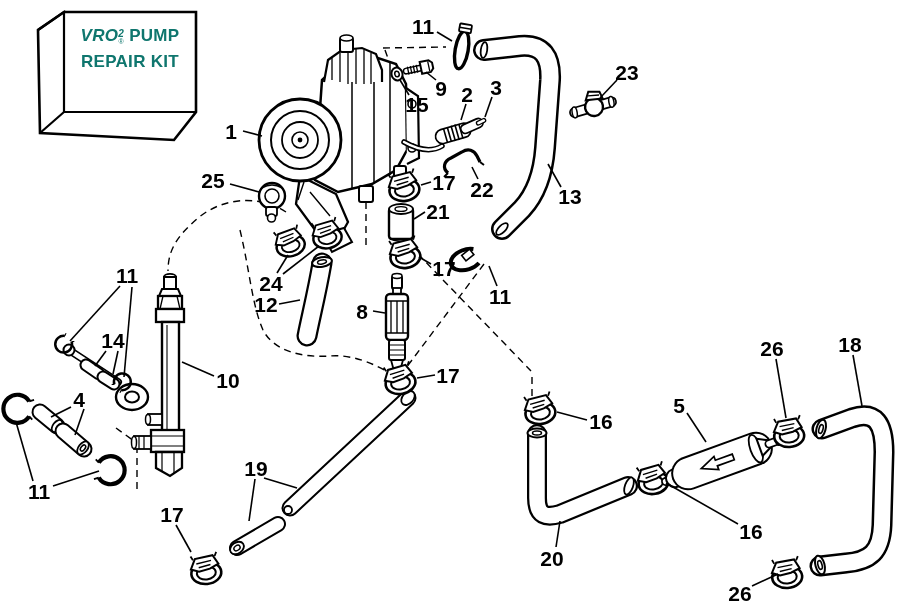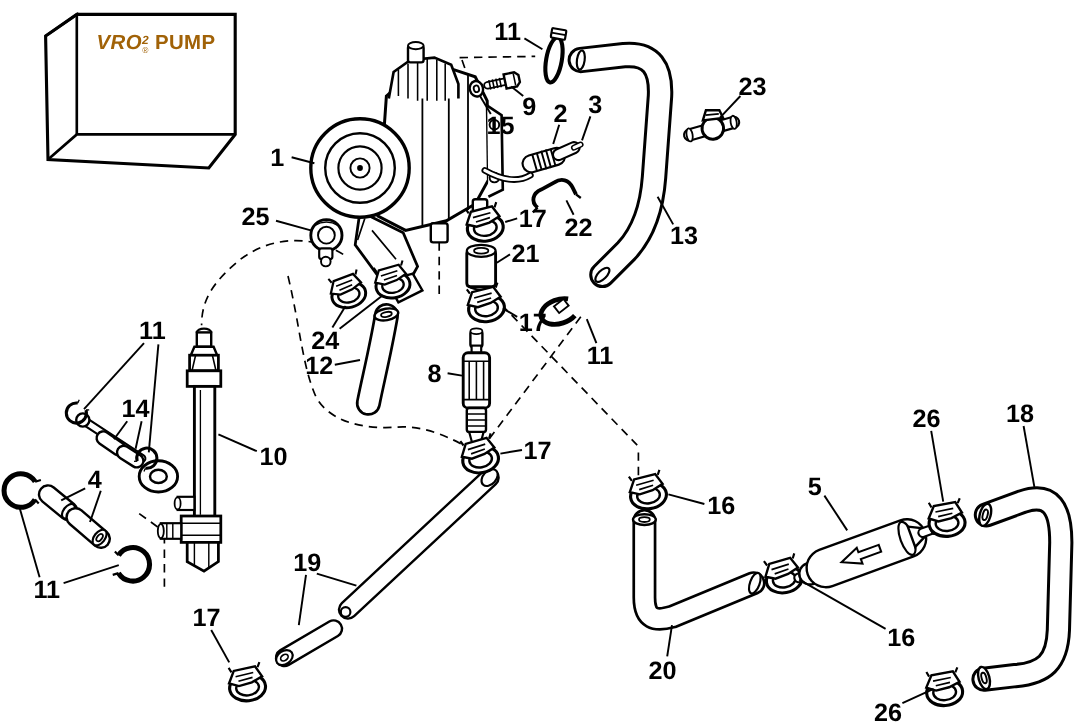--- a/index.html
+++ b/index.html
@@ -7,21 +7,21 @@
          font-family:"Liberation Sans",sans-serif;}
   svg{position:absolute;left:0;top:0;}
   .oln{fill:#fff;stroke:#000;}
   .ln{fill:none;stroke:#000;}
   .capB{fill:none;stroke:#000;stroke-linecap:round;stroke-linejoin:round;}
   .capW{fill:none;stroke:#fff;stroke-linecap:round;stroke-linejoin:round;}
   .dash{fill:none;stroke:#000;stroke-width:1.4;stroke-dasharray:7 5;}
   .leader{stroke:#000;stroke-width:1.6;}
   .callout{font:700 21px "Liberation Sans",sans-serif;fill:#000;text-anchor:middle;}
   
-  .kitbox-text{position:absolute;left:66px;top:24px;width:128px;text-align:center;color:#a16207;}
+  .kitbox-text{position:absolute;left:66px;top:24px;width:128px;text-align:center;color:#0f766e;}
   .kb-line{font-weight:700;font-size:17px;line-height:23px;letter-spacing:.3px;white-space:nowrap;}
   .kb-brand{font-style:italic;font-weight:700;}
   .kb-stack{display:inline-flex;flex-direction:column;align-items:center;vertical-align:baseline;
             transform:translateY(-4px);line-height:8px;}
   .kb-sup{font-size:10px;font-weight:700;font-style:italic;}
   .kb-reg{font-size:7px;font-weight:400;}
   .kb-word{margin-left:5px;}
   .kb-note-circle{display:inline-block;width:17px;height:17px;line-height:17px;border:1.6px solid #000;
             border-radius:50%;font-size:12px;font-weight:700;text-align:center;vertical-align:-2px;margin-left:3px;}
 </style>
@@ -346,15 +346,16 @@
       <text x="552" y="558" dy="0.36em" class="callout">20</text>
       <line x1="752" y1="586" x2="778" y2="574" class="leader"></line>
       <text x="740" y="593" dy="0.36em" class="callout">26</text>
     </svg>
 
 <div class="kitbox-text">
   <div class="kb-line"><span class="kb-brand">VRO</span><span class="kb-stack">
           <span class="kb-sup">2</span>
           <span class="kb-reg">®</span>
         </span><span class="kb-word">PUMP</span></div>
+  <div class="kb-line">REPAIR KIT</div>
 </div>
 
 </div>
 
 </body></html>

